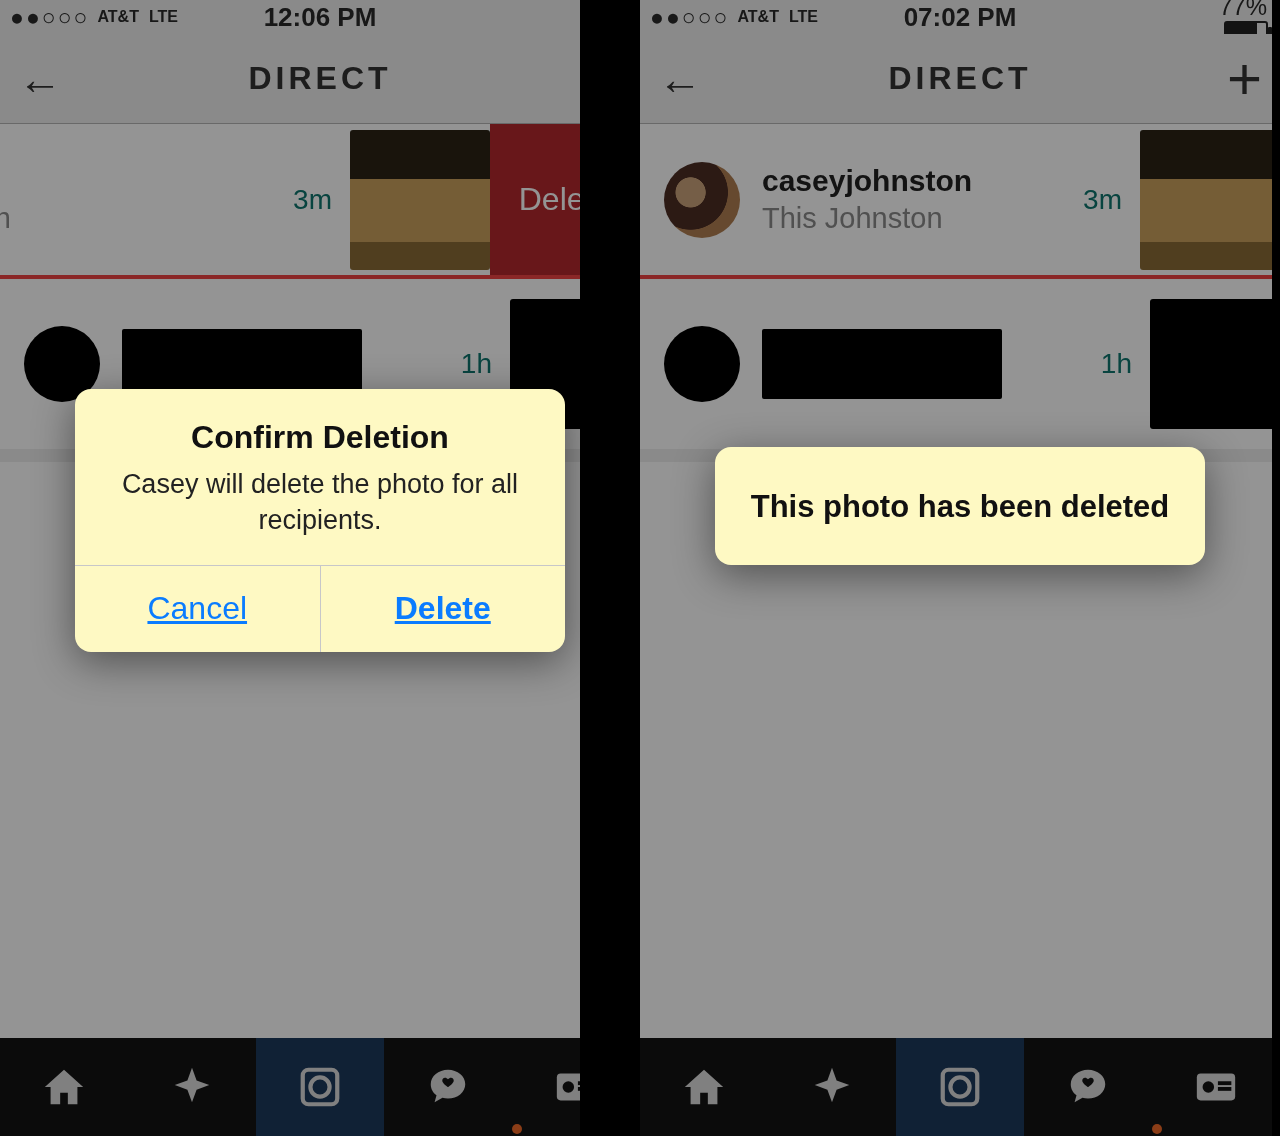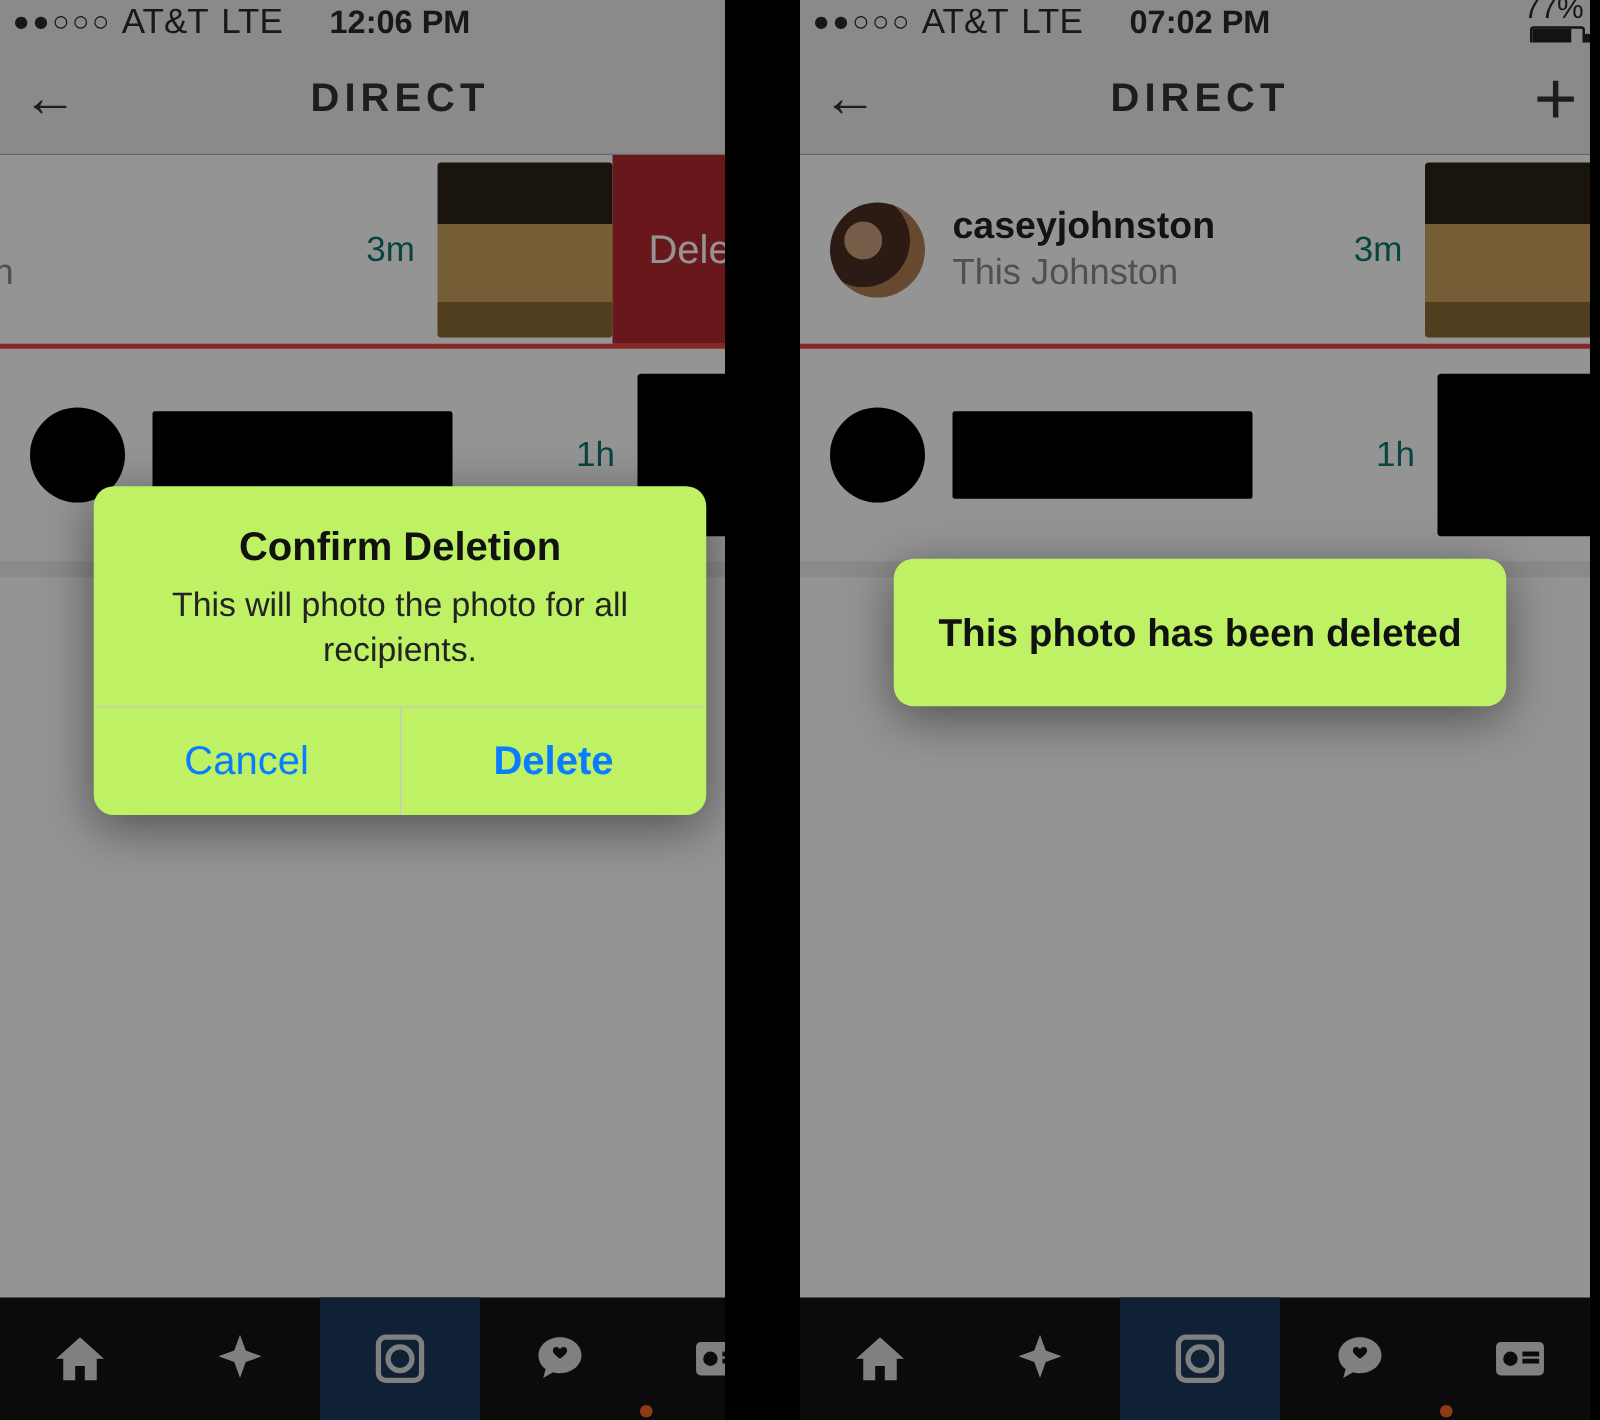--- a/index.html
+++ b/index.html
@@ -22,21 +22,21 @@
   .vbar{ position:absolute; left:580px; top:0; width:60px; height:1136px; background:#000; z-index:5;}
   .vbar2{ position:absolute; left:1272px; top:0; width:8px; height:1136px; background:#000; z-index:5;}
 
   
   .status{
     position:absolute; left:0; top:0; width:100%; height:34px;
     font-size:23px; color:#2a2a2a;
     display:flex; align-items:center;
   }
   .status .dots{ margin-left:10px; letter-spacing:2px; }
-  .status .net { margin-left:8px; font-size:28px; }
+  .status .net { margin-left:8px; font-size:16px;font-weight:bold; }
   .status .clock{
     position:absolute; left:0; width:100%; text-align:center;
     font-weight:600; font-size:26px;
   }
   .status .batt{
     position:absolute; right:12px; display:flex; align-items:center; font-size:24px;flex-direction:column;
   }
   .battery{
     width:44px; height:20px; border:2px solid #222; border-radius:3px;
     margin-left:6px; position:relative;
@@ -133,33 +133,33 @@
   }
 
   
   .dim{
     position:absolute; inset:0; background:rgba(0,0,0,.42);
   }
 
   
   .alert{
     position:absolute; left:50%; transform:translateX(-50%);
-    width:490px; background:#bef264; border-radius:16px;
+    width:490px; background:#fef9c3; border-radius:16px;
     box-shadow:0 10px 40px rgba(0,0,0,.45);
     overflow:hidden;
   }
   .alert .body{ padding:30px 28px 26px; text-align:center;}
   .alert .atitle{ font-size:32px; font-weight:700; color:#111;}
   .alert .amsg{
     font-size:27px; color:#222; margin-top:10px; line-height:1.35;
   }
   .alert .buttons{ display:flex; border-top:1px solid #c7c7c9;}
   .alert .btn{
     flex:1; height:86px; display:flex; align-items:center; justify-content:center;
-    font-size:32px; color:#0a7cff;
+    font-size:32px; color:#0a7cff;text-decoration:underline;
   }
   .alert .btn.bold{ font-weight:700; }
   .alert .btn + .btn{ border-left:1px solid #c7c7c9;}
   .alert.single .body{ padding:42px 26px 40px;}
   .alert.single .atitle{ font-size:31px; font-weight:600;}
 
   
   .alert.confirm{ top:389px; }
   .alert.done   { top:447px; }
 
@@ -244,21 +244,21 @@
         <rect x="13" y="9" width="7" height="2" fill="#141414"></rect>
         <rect x="13" y="12" width="7" height="2" fill="#141414"></rect>
         </svg>
       </div>
   </div>
 
   <div class="dim"></div>
   <div class="alert confirm">
      <div class="body">
        <div class="atitle">Confirm Deletion</div>
-       <div class="amsg">This will photo the photo for all recipients.</div>
+       <div class="amsg">Casey will delete the photo for all recipients.</div>
      </div>
      <div class="buttons">
        <div class="btn">Cancel</div>
        <div class="btn bold">Delete</div>
      </div>
   </div>
 </div>
 
 <div class="panel right">
 

